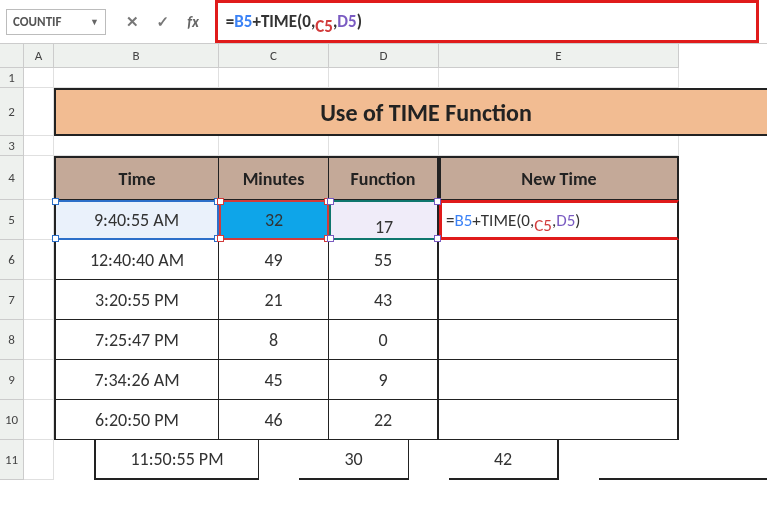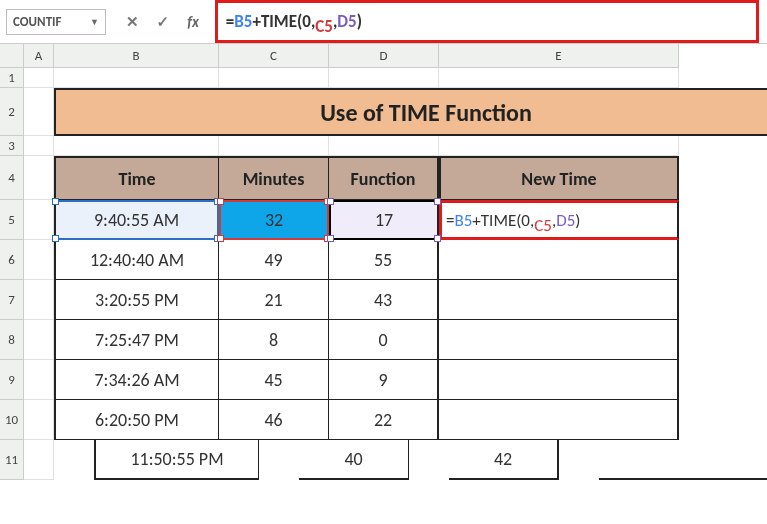--- a/index.html
+++ b/index.html
@@ -117,22 +117,23 @@
 
   .sel-b5 {
     border: 2px solid #2c6fc9;
     background: #eaf1fb;
   }
   .sel-c5 {
     border: 2px solid #d23b3b;
     background: #0ea5e9;
   }
   .sel-d5 {
-    border: 2px solid #000000;
+    border: 2px solid #0f766e;
     background: #f0ecf9;
+    align-items: flex-end;
   }
   .sel-handle {
     width: 7px; height: 7px;
     position: absolute;
     background: #fff;
   }
   .formula-text-cell {
     border: 3px solid #e01b1b;
     justify-content: flex-start;
     padding-left: 4px;
@@ -299,21 +300,21 @@
       <div class="cell-row">
         <div class="cell col-A row-10"></div>
         <div class="cell data-cell col-B row-10 tbl-border-L tbl-border-inner-R tbl-border-inner-B">6:20:50 PM</div>
         <div class="cell data-cell col-C row-10 tbl-border-inner-R tbl-border-inner-B">46</div>
         <div class="cell data-cell col-D row-10 tbl-border-R tbl-border-inner-B">22</div>
         <div class="cell data-cell col-E row-10 tbl-border-R tbl-border-inner-B"></div>
       </div>
       <div class="cell-row">
         <div class="cell col-A row-11"></div>
         <div class="cell data-cell col-B row-11 tbl-border-L tbl-border-inner-R tbl-border-B">11:50:55 PM</div>
-        <div class="cell data-cell col-C row-11 tbl-border-inner-R tbl-border-B">40</div>
+        <div class="cell data-cell col-C row-11 tbl-border-inner-R tbl-border-B">30</div>
         <div class="cell data-cell col-D row-11 tbl-border-R tbl-border-B">42</div>
         <div class="cell data-cell col-E row-11 tbl-border-R tbl-border-B"></div>
       </div>
 
       <div class="watermark">
         <div class="big">exceldemy</div>
 
       </div>
     </div>
   </div>

